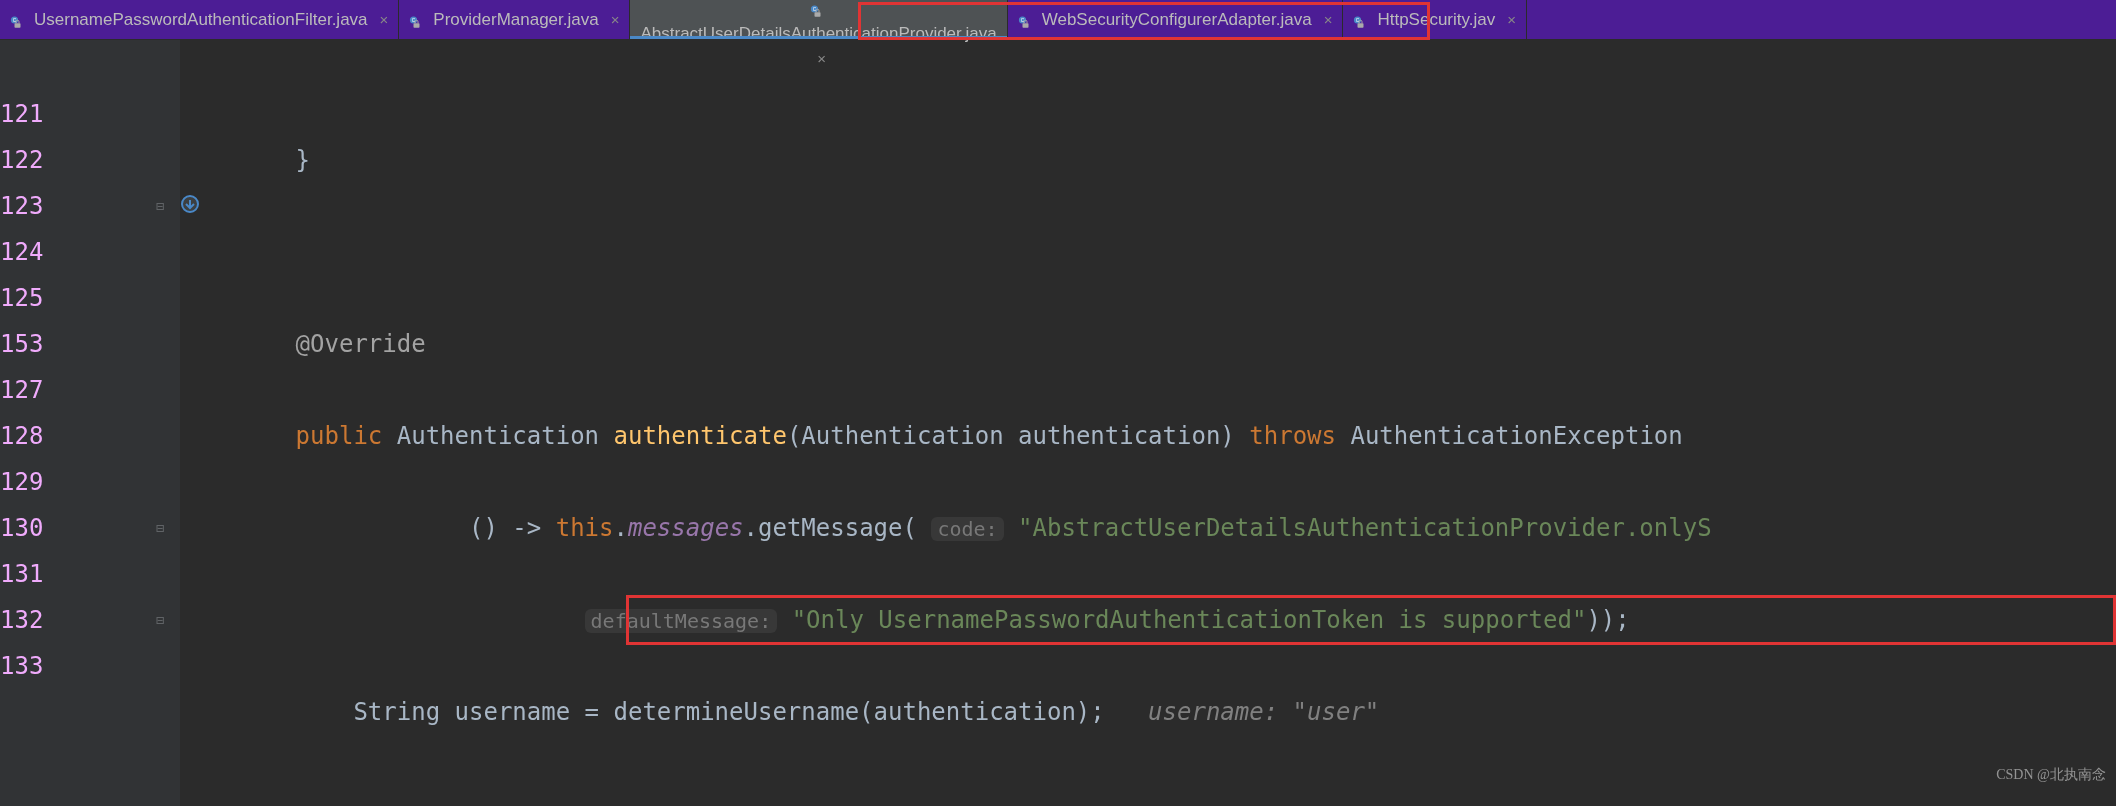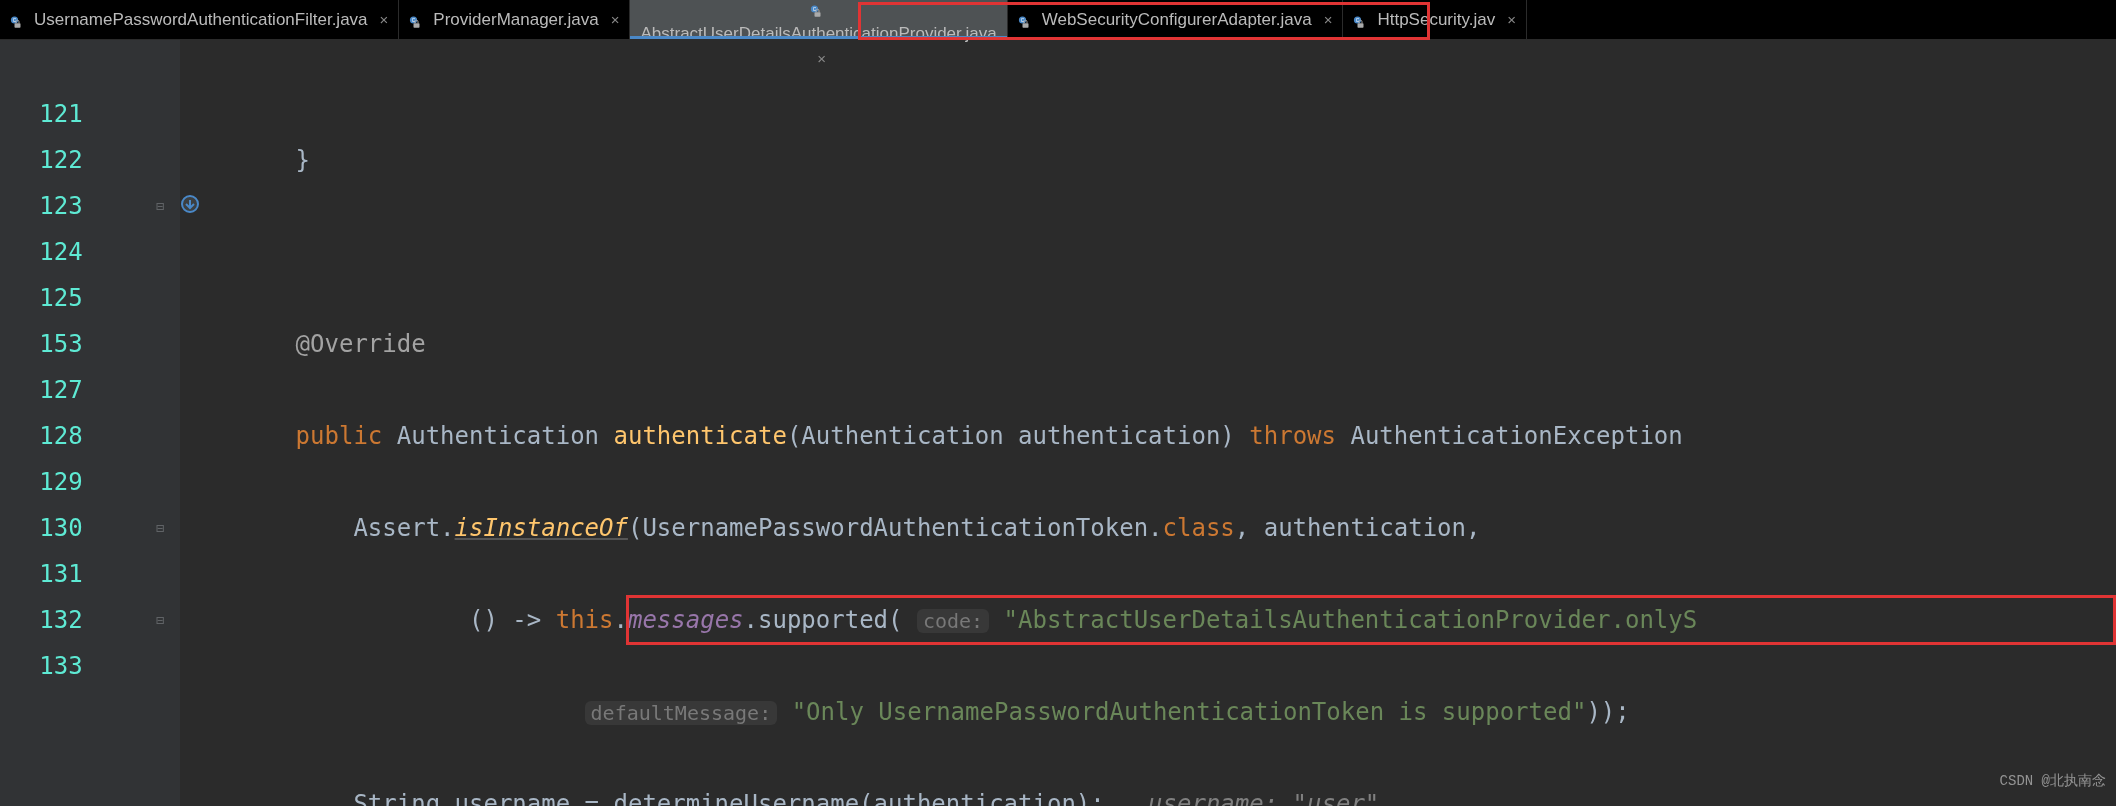--- a/index.html
+++ b/index.html
@@ -7,21 +7,21 @@
     background: #2b2b2b;
     font-family: "Menlo", "Consolas", monospace;
     color: #a9b7c6;
     width: 2116px;
     height: 806px;
     overflow: hidden;
     position: relative;
   }
   .tabs {
     display: flex;
-    background: #000000;
+    background: #4c1d95;
     height: 40px;
     border-bottom: 1px solid #2b2b2b;
   }
   .tab {
     display: flex;
     align-items: center;
     padding: 0 10px;
     border-right: 1px solid #2b2b2b;
     font-size: 17px;
     color: #bbbbbb;
@@ -56,22 +56,22 @@
   }
   .editor {
     display: flex;
     height: calc(100% - 40px);
     font-size: 24px;
     line-height: 46px;
   }
   .gutter {
     width: 140px;
     background: #313335;
-    color: #5eead4;
-    text-align: center;
+    color: #f0abfc;
+    text-align: left;
     padding-right: 18px;
     padding-top: 5px;
   }
   .gutter .ln { height: 46px; position: relative; }
   .gutter .icons {
     position: absolute;
     right: -78px;
     top: 0;
     display: flex;
     gap: 2px;
@@ -110,24 +110,24 @@
   .ident { color: #a9b7c6; }
   .highlight-box-code {
     position: absolute;
     border: 3px solid #e03434;
     z-index: 5;
     pointer-events: none;
   }
   .watermark {
     position:absolute;
     right:10px;
-    bottom:16px;
+    bottom:22px;
     color:#c8c8c8aa;
     font-size:14px;
-    font-family: Liberation Mono, monospace;
+    font-family: Liberation Serif, serif;
   }
   .override-icon svg, .impl-icon svg { width:20px; height:20px; }
 </style>
 </head>
 <body>
 
 <div class="tabs">
 
 <div class="tab">
       <span class="java-icon">
@@ -243,22 +243,21 @@
       <div class="tick"></div>
       <div class="tick">⊟</div>
       <div class="tick"></div>
     </div>
   <div class="code">
 
 <div class="row"><span class="ident">        }</span></div>
 <div class="row">                                                                                                                        </div>
 <div class="row">        <span class="ann">@Override</span></div>
 <div class="row">        <span class="kw">public</span> <span class="ident">Authentication</span> <span class="fn">authenticate</span><span class="ident">(Authentication authentication)</span> <span class="kw">throws</span> <span class="ident">AuthenticationException</span> </div>
-<div class="row">            <span class="ident">Assert.</span><span class="fni">isInstanceOf</span><span class="ident">(UsernamePasswordAuthenticationToken.</span><span class="kw">class</span><span class="ident">, authentication,</span></div>
-<div class="row">                    <span class="ident">() -&gt; </span><span class="kw">this</span><span class="ident">.</span><span class="field">messages</span><span class="ident">.supported(</span> <span class="param-hint">code:</span> <span class="str">"AbstractUserDetailsAuthenticationProvider.onlyS</span></div>
+<div class="row">                    <span class="ident">() -&gt; </span><span class="kw">this</span><span class="ident">.</span><span class="field">messages</span><span class="ident">.getMessage(</span> <span class="param-hint">code:</span> <span class="str">"AbstractUserDetailsAuthenticationProvider.onlyS</span></div>
 <div class="row">                            <span class="param-hint">defaultMessage:</span> <span class="str">"Only UsernamePasswordAuthenticationToken is supported"</span><span class="ident">));</span></div>
 <div class="row">            <span class="ident">String username = determineUsername(authentication);</span>   <span class="comment">username: "user"</span></div>
 
 
 
 
 
 
 
     <div class="highlight-box-code" style="left:446px; top:555px; width:1490px; height:50px;"></div>

